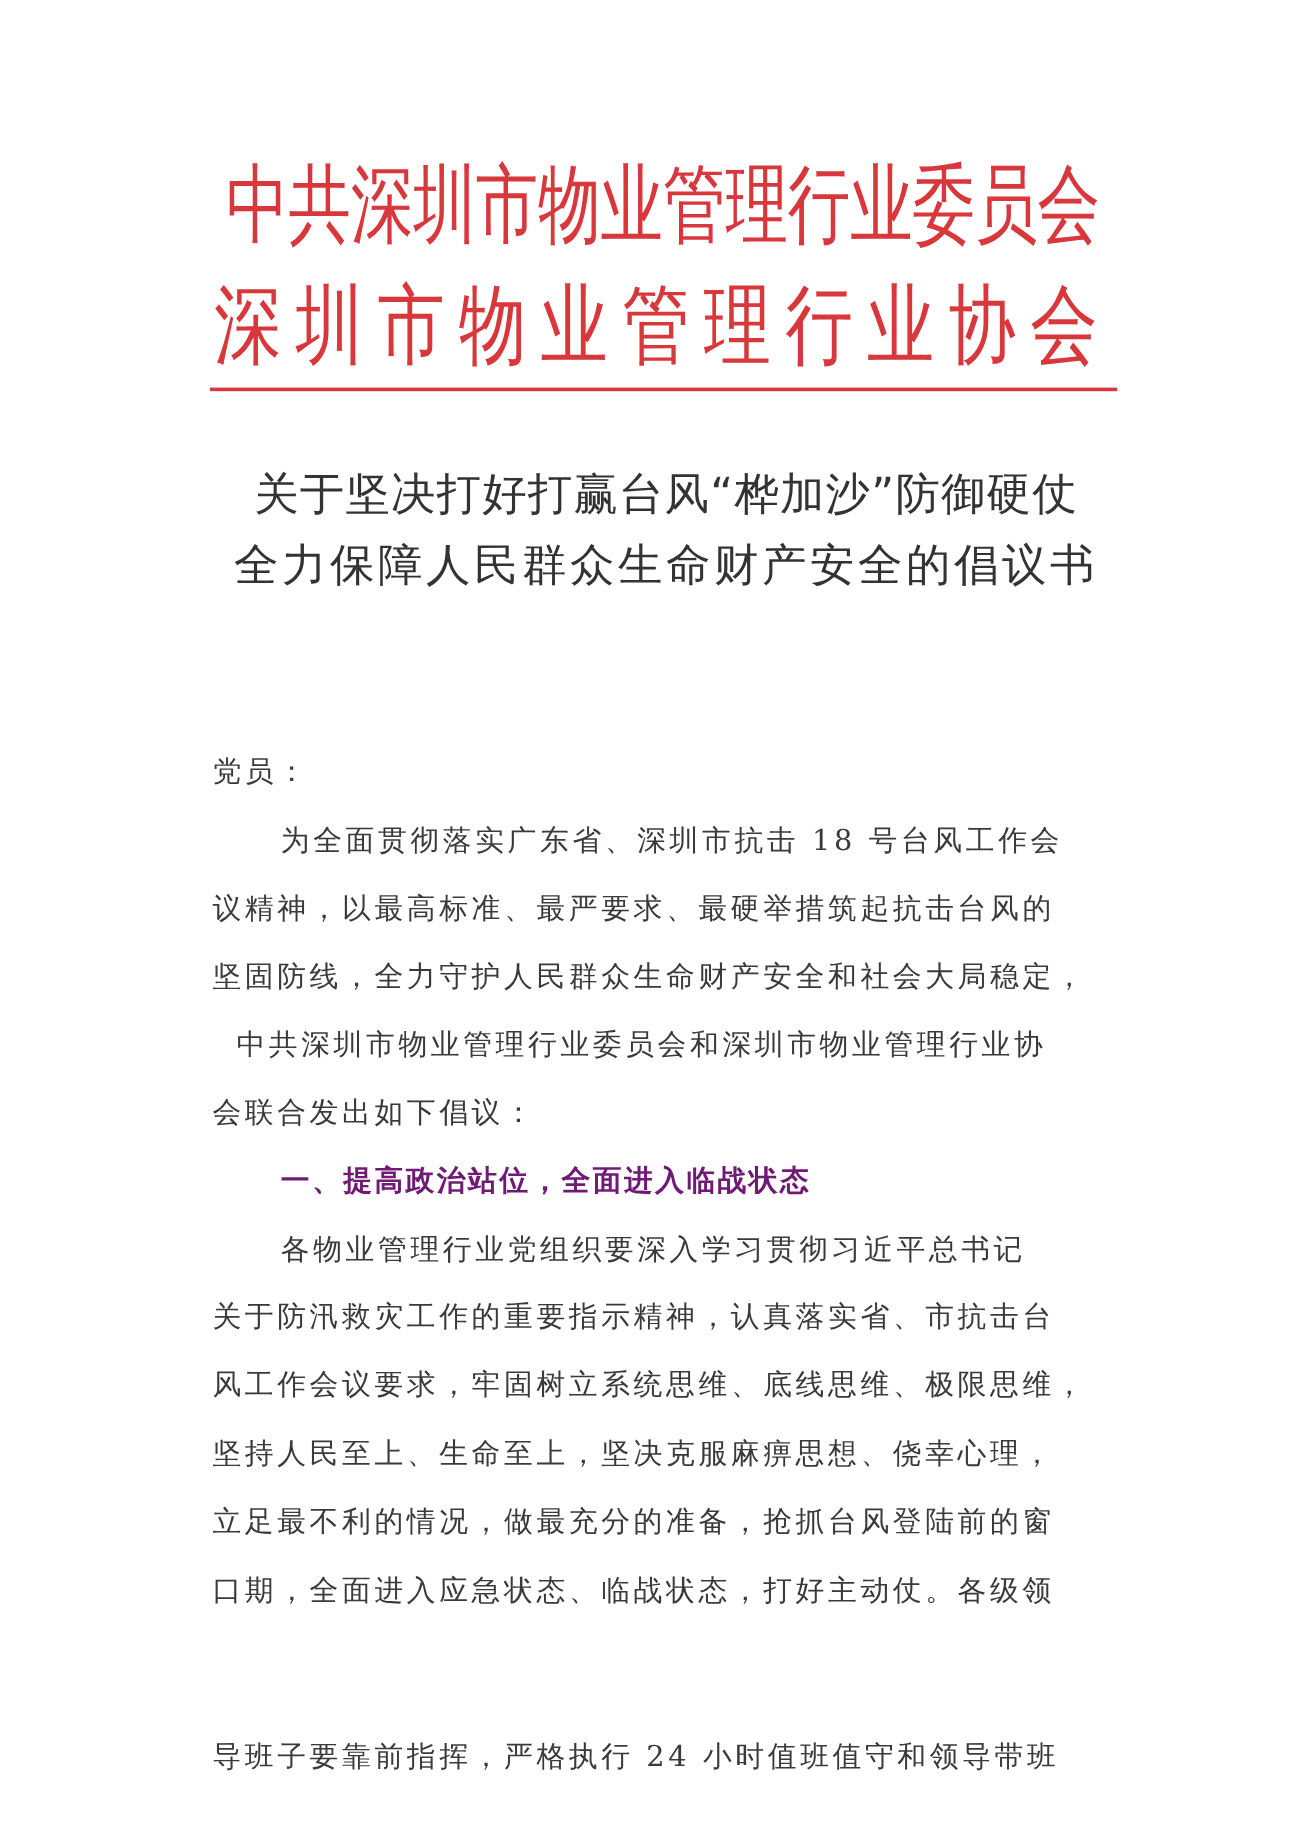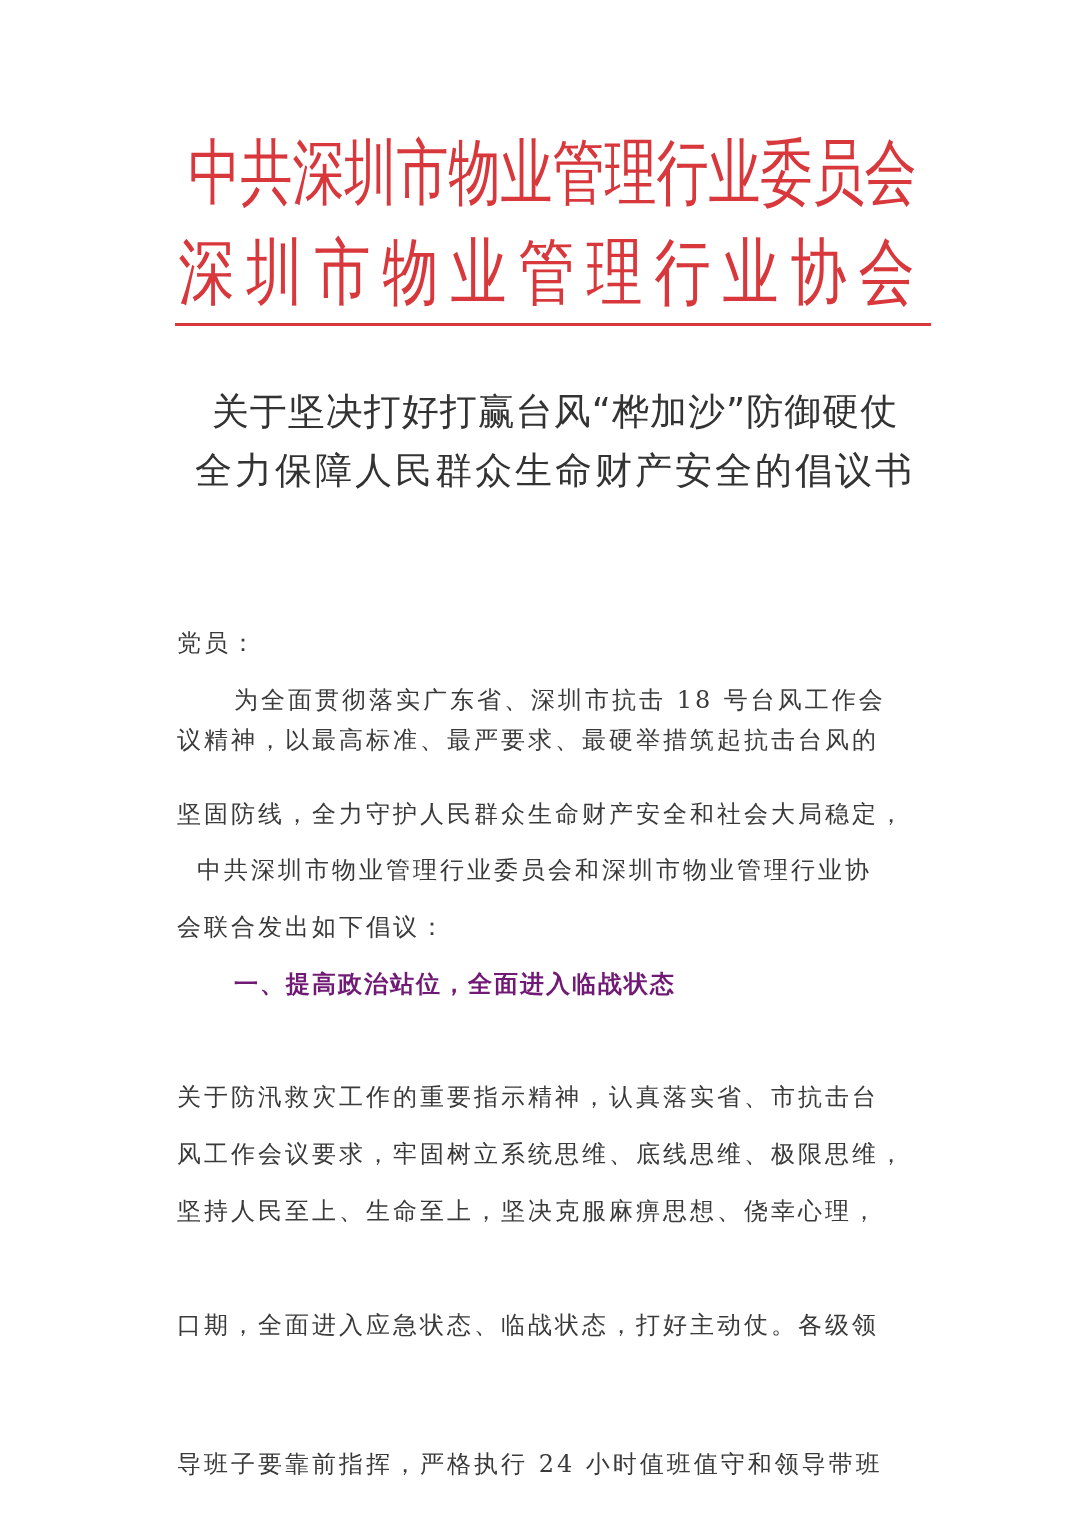--- a/index.html
+++ b/index.html
@@ -78,24 +78,26 @@
 
   <div class="org-title l1">中共深圳市物业管理行业委员会</div>
   <div class="org-title l2">深圳市物业管理行业协会</div>
   <div class="red-rule"></div>
 
   <div class="doc-title t1">关于坚决打好打赢台风“桦加沙”防御硬仗</div>
   <div class="doc-title t2">全力保障人民群众生命财产安全的倡议书</div>
 
   <div class="body-line" style="top:631px;">党员：</div>
   <div class="body-line indent" style="top:688px;">为全面贯彻落实广东省、深圳市抗击 18 号台风工作会</div>
-  <div class="body-line" style="top:728px;">议精神，以最高标准、最严要求、最硬举措筑起抗击台风的</div>
+  <div class="body-line" style="top:745px;">议精神，以最高标准、最严要求、最硬举措筑起抗击台风的</div>
   <div class="body-line" style="top:802px;">坚固防线，全力守护人民群众生命财产安全和社会大局稳定，</div>
   <div class="body-line" style="top:858px;margin-left:20px;">中共深圳市物业管理行业委员会和深圳市物业管理行业协</div>
   <div class="body-line" style="top:915px;">会联合发出如下倡议：</div>
   <div class="body-line heading" style="top:972px;">一、提高政治站位，全面进入临战状态</div>
+  <div class="body-line indent" style="top:1029px;">各物业管理行业党组织要深入学习贯彻习近平总书记</div>
   <div class="body-line" style="top:1085px;">关于防汛救灾工作的重要指示精神，认真落实省、市抗击台</div>
   <div class="body-line" style="top:1142px;">风工作会议要求，牢固树立系统思维、底线思维、极限思维，</div>
   <div class="body-line" style="top:1199px;">坚持人民至上、生命至上，坚决克服麻痹思想、侥幸心理，</div>
+  <div class="body-line" style="top:1256px;">立足最不利的情况，做最充分的准备，抢抓台风登陆前的窗</div>
   <div class="body-line" style="top:1313px;">口期，全面进入应急状态、临战状态，打好主动仗。各级领</div>
   <div class="body-line" style="top:1452px;">导班子要靠前指挥，严格执行 24 小时值班值守和领导带班</div>
 
 </div>
 
 </body></html>

